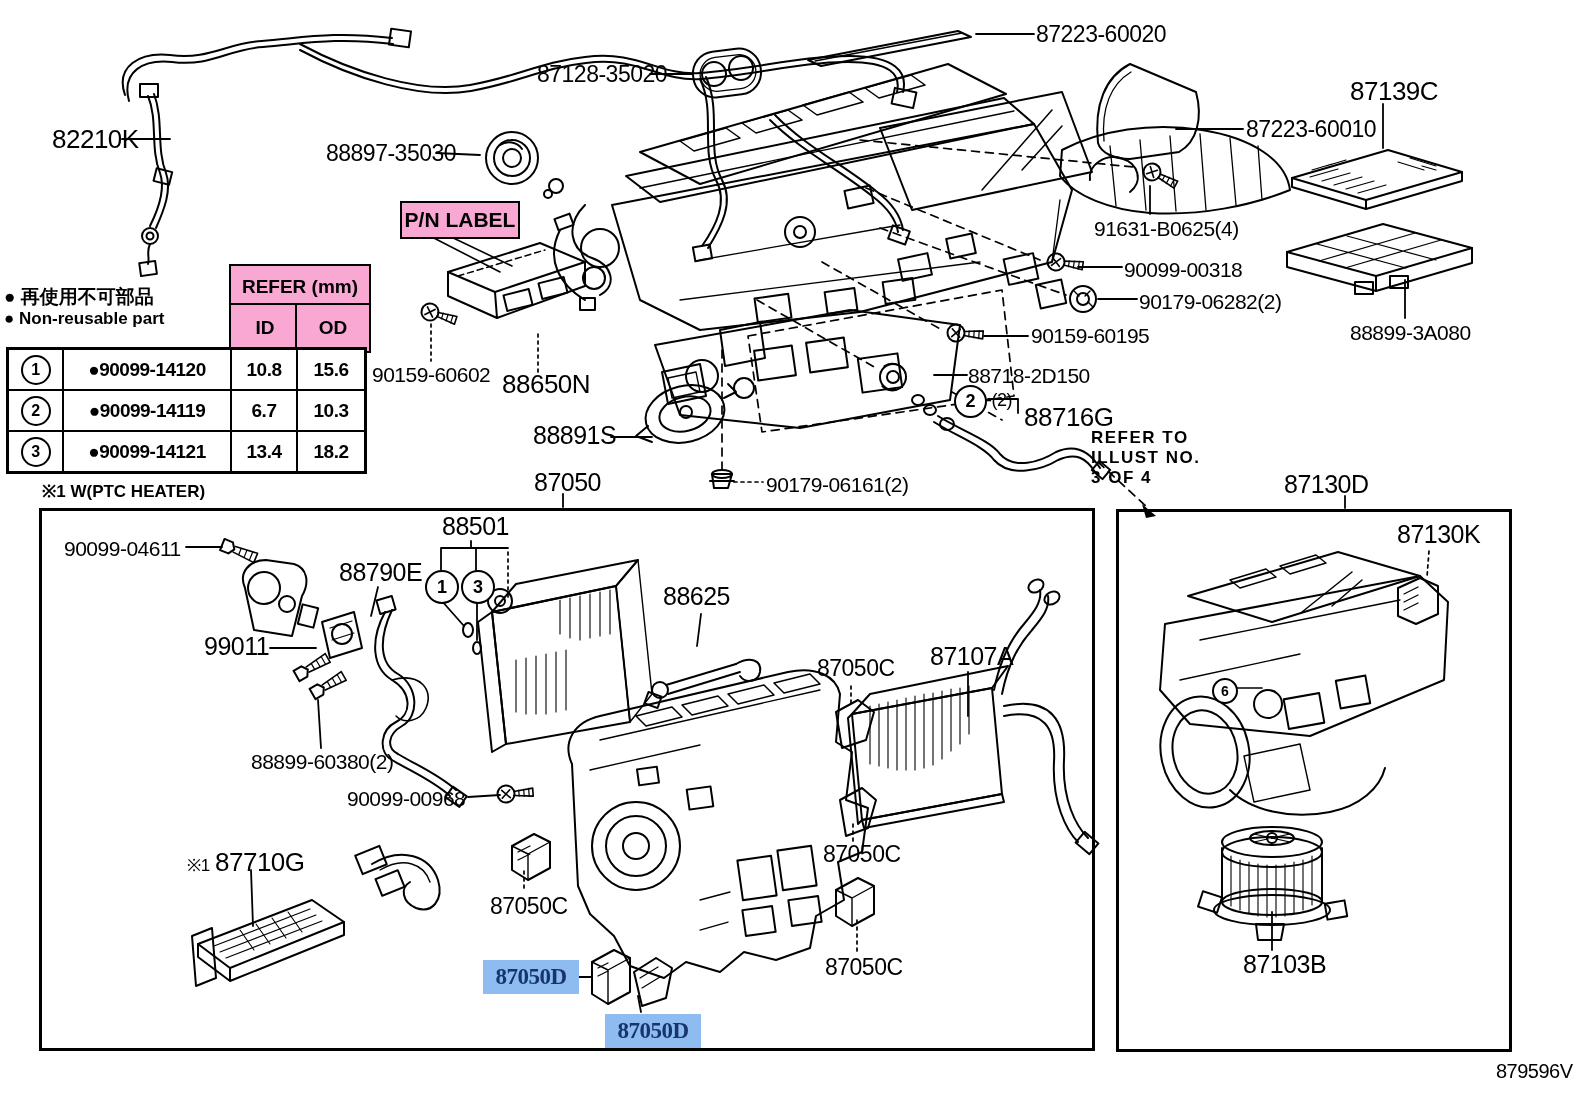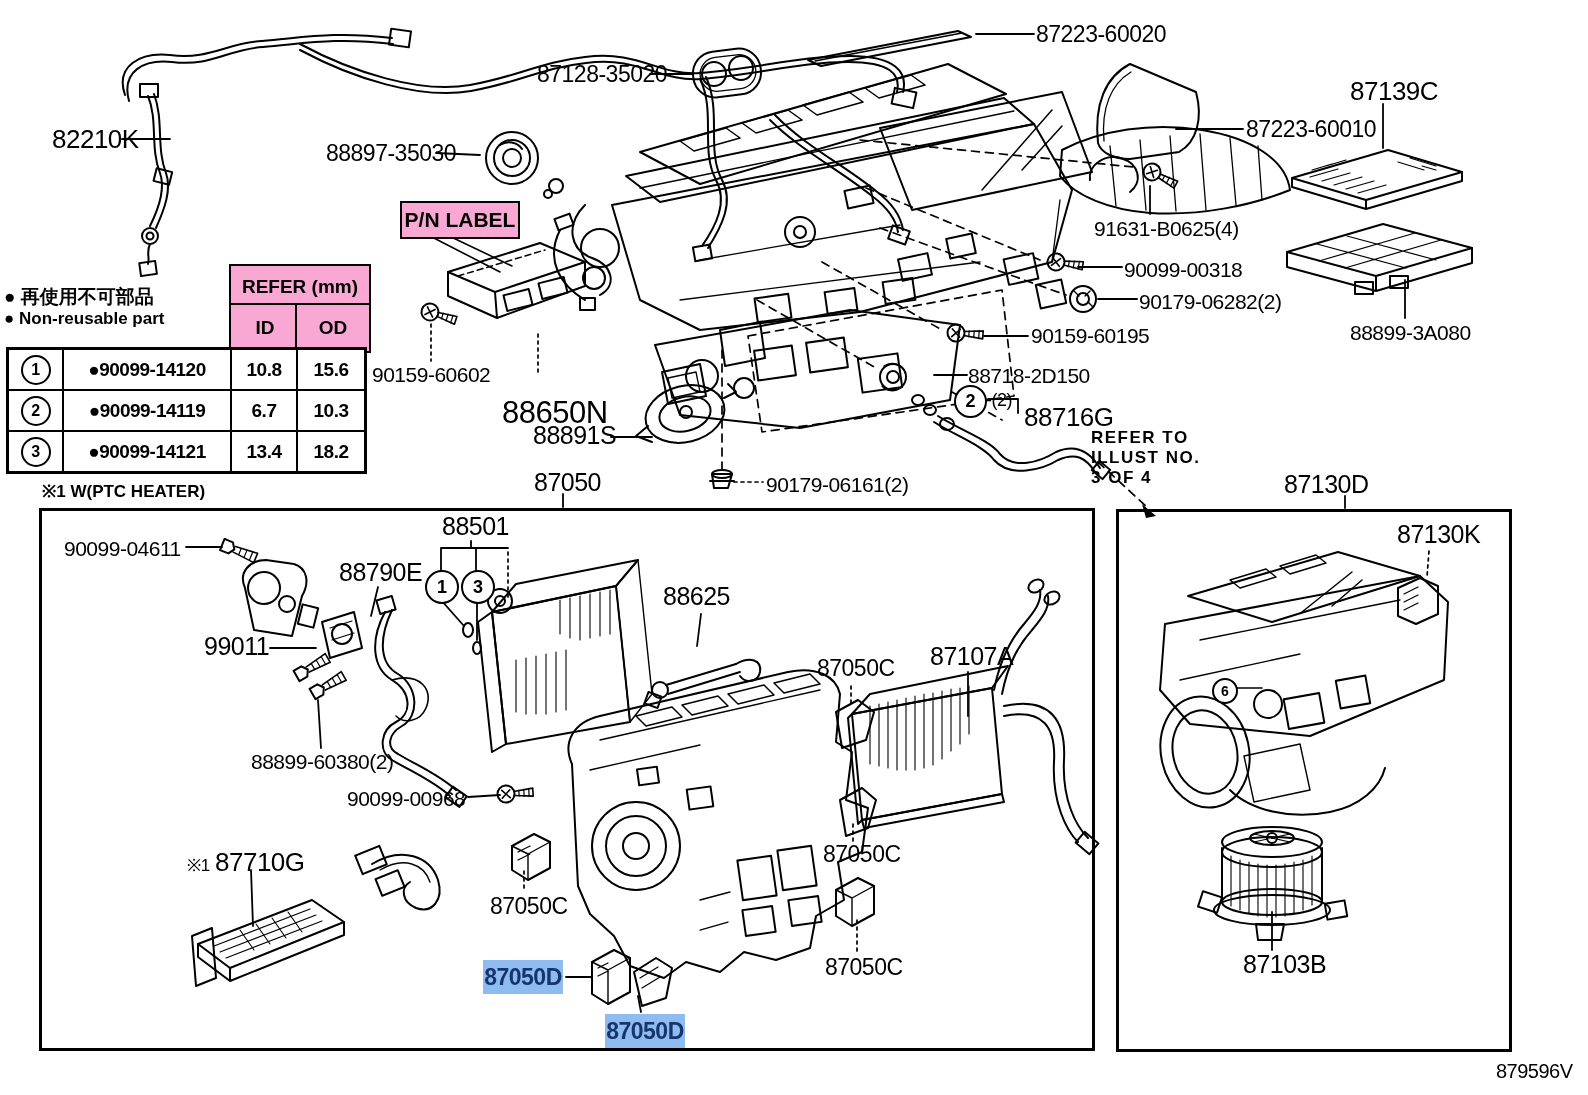--- a/index.html
+++ b/index.html
@@ -3,22 +3,22 @@
 <meta charset="utf-8">
 <style>
   html,body{margin:0;padding:0;background:#fff;}
   #stage{position:relative;width:1588px;height:1095px;background:#fff;overflow:hidden;
          font-family:"Liberation Sans",sans-serif;color:#000;}
   #art{position:absolute;left:0;top:0;z-index:1;}
   .lbl{position:absolute;z-index:3;font-weight:400;font-size:21px;line-height:1;
        letter-spacing:-0.5px;white-space:nowrap;color:#000;}
   .md{font-size:23px;} .big{font-size:25px;}
   .hl{position:absolute;z-index:3;display:flex;align-items:center;justify-content:center;
-      width:80px;height:34px;background:var(--hl-bg,#8FBCF0);color:var(--hl-fg,#16356C);
-      font-weight:700;font-size:23px;letter-spacing:-0.5px;}
+      width:96px;height:34px;background:var(--hl-bg,#8FBCF0);color:var(--hl-fg,#16356C);
+      font-weight:700;font-size:23px;letter-spacing:-0.5px;font-family:Liberation Serif, serif;}
   .circ{position:absolute;z-index:3;border:2px solid #000;border-radius:50%;
         display:flex;align-items:center;justify-content:center;font-weight:700;background:#fff;}
   .box{position:absolute;z-index:2;border:3px solid #000;}
   .refer{position:absolute;z-index:3;font-weight:700;font-size:17px;line-height:20px;
          letter-spacing:1.5px;white-space:pre;}
   
   .cell{position:absolute;z-index:3;border:2px solid #000;display:flex;align-items:center;
         justify-content:center;font-weight:700;background:#f9a8d4;}
   .grid{position:absolute;z-index:3;border:2px solid #000;display:grid;
         grid-template-columns:55px 168px 66px 68px;grid-auto-rows:41px;background:#fff;}
@@ -440,21 +440,21 @@
   <div class="lbl md" style="left:326px;top:142px">88897-35030</div>
   <div class="lbl md" style="left:1036px;top:23px">87223-60020</div>
   <div class="lbl md" style="left:1246px;top:118px">87223-60010</div>
   <div class="lbl big" style="left:1350px;top:78px;font-size:26px">87139C</div>
   <div class="lbl" style="left:1094px;top:218px">91631-B0625(4)</div>
   <div class="lbl" style="left:1124px;top:259px">90099-00318</div>
   <div class="lbl" style="left:1139px;top:291px">90179-06282(2)</div>
   <div class="lbl" style="left:1031px;top:325px">90159-60195</div>
   <div class="lbl" style="left:1350px;top:322px">88899-3A080</div>
   <div class="lbl" style="left:372px;top:364px">90159-60602</div>
-  <div class="lbl big" style="left:502px;top:397px;font-size:31px">88650N</div>
+  <div class="lbl big" style="left:502px;top:371px;font-size:26px">88650N</div>
   <div class="lbl big" style="left:533px;top:423px">88891S</div>
   <div class="lbl big" style="left:534px;top:470px">87050</div>
   <div class="lbl" style="left:766px;top:474px">90179-06161(2)</div>
   <div class="lbl" style="left:968px;top:365px">88718-2D150</div>
   <div class="lbl" style="left:986px;top:391px;font-size:18px">-(2)</div>
   <div class="lbl big" style="left:1024px;top:404px;font-size:26px">88716G</div>
   <div class="refer" style="left:1091px;top:428px"><span>REFER TO</span><br><span>ILLUST NO.</span><br><span>3 OF 4</span></div>
   <div class="lbl big" style="left:1284px;top:472px">87130D</div>
   <div class="lbl" style="left:64px;top:538px">90099-04611</div>
   <div class="lbl big" style="left:442px;top:514px">88501</div>

